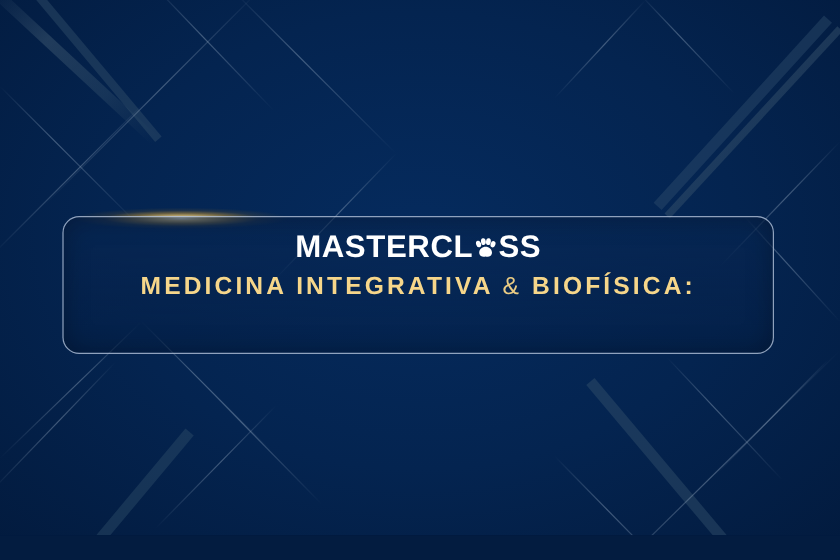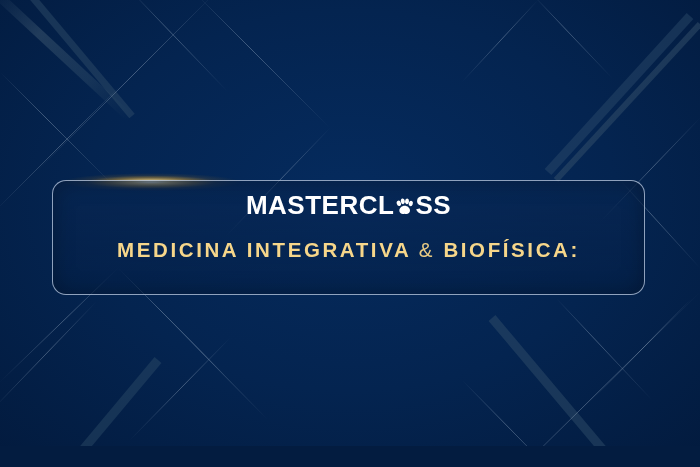--- a/index.html
+++ b/index.html
@@ -88,21 +88,21 @@
     vertical-align: bottom;
   }
   .paw-slot svg {
     position: absolute;
     left: 0;
     top: 5px;
     width: 21px;
     height: 20px;
   }
   .subtitle {
-    margin-top: 20px;
+    margin-top: 9px;
     color: #f6d68a;
     font-size: 20.5px;
     font-weight: 700;
     letter-spacing: 2.6px;
     text-align: left;
     line-height: 1.18;
     white-space: nowrap;
     font-family: "Liberation Sans", sans-serif;
   }
   .subtitle .line2 {

